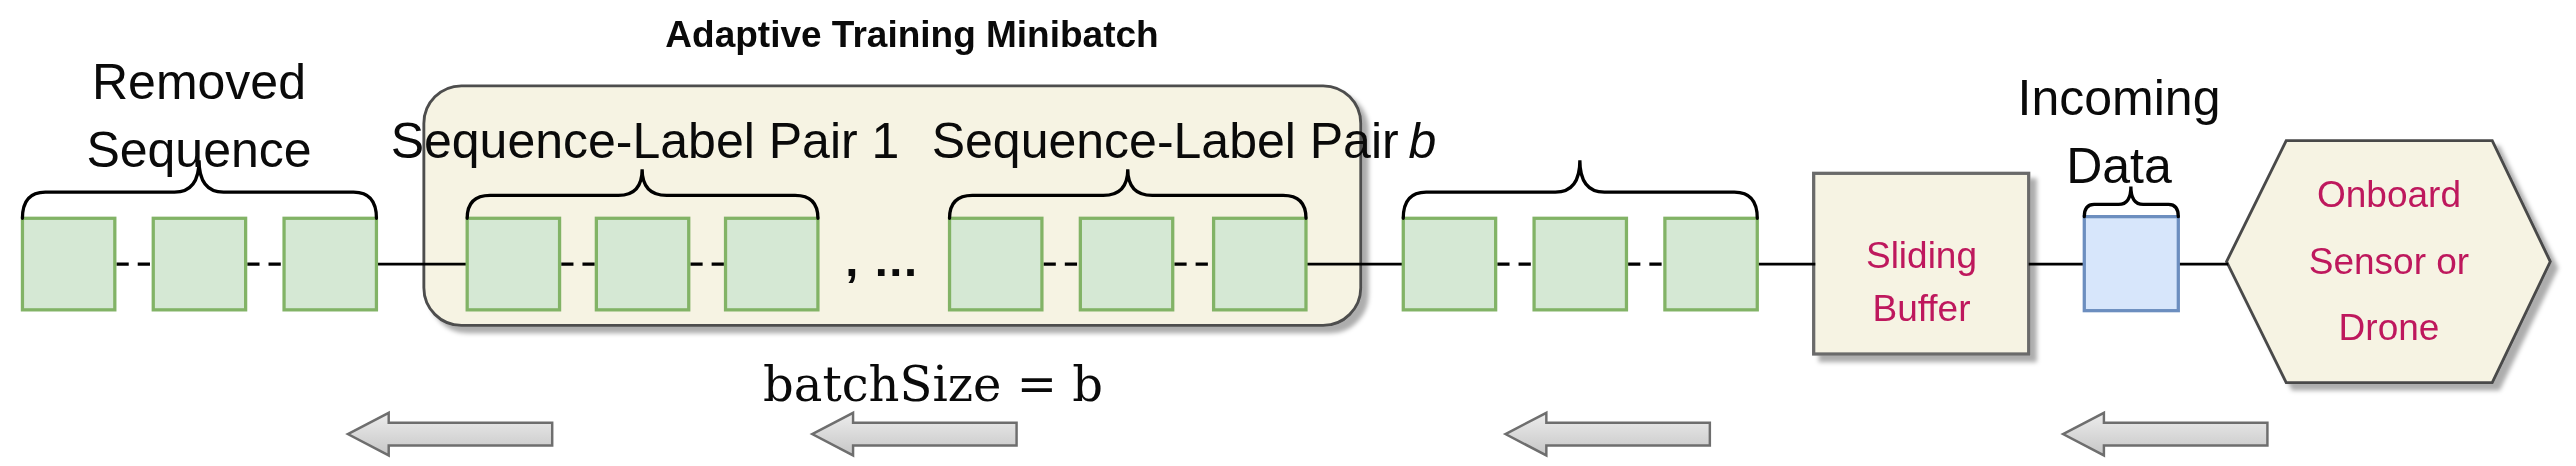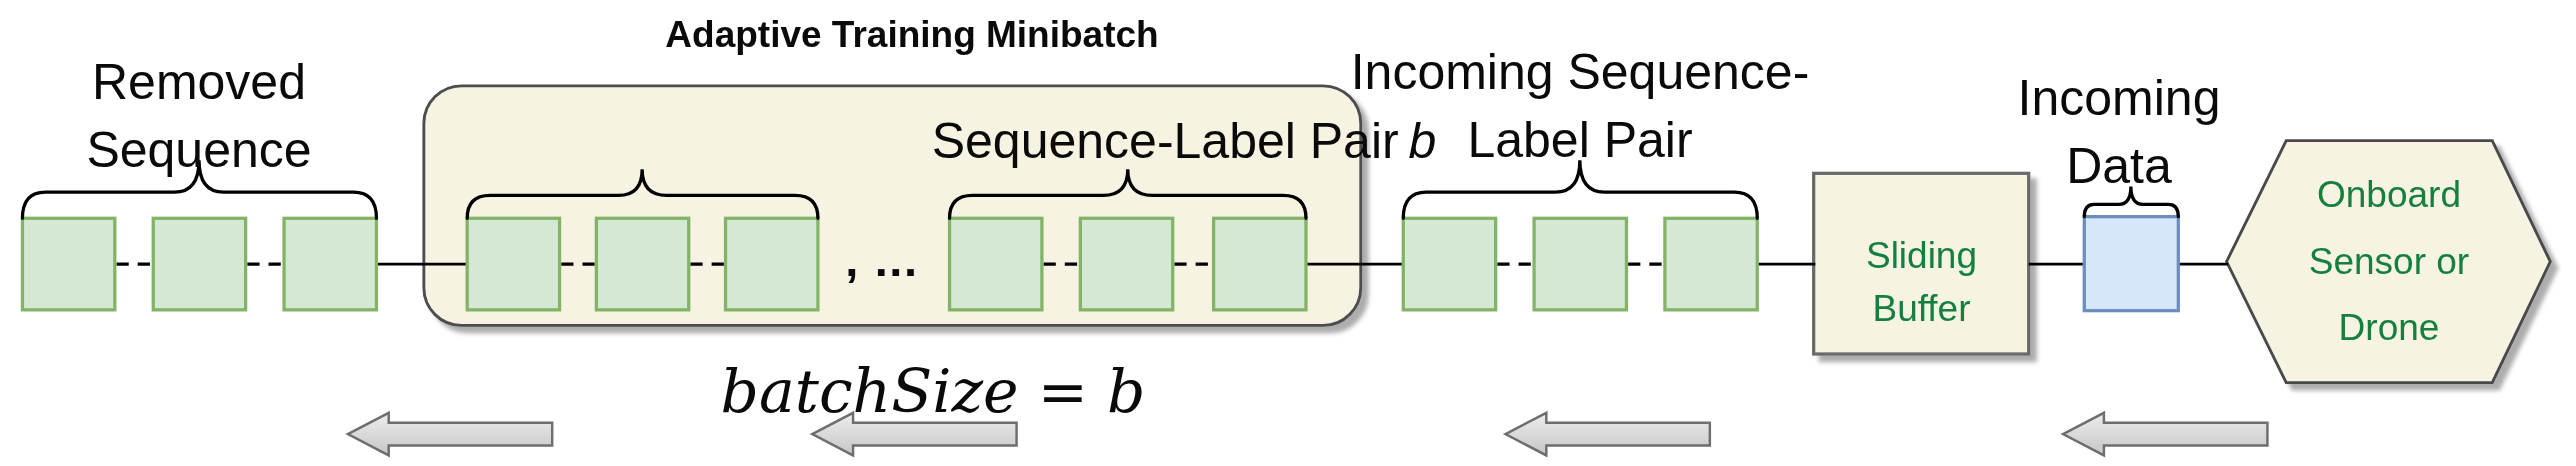--- a/index.html
+++ b/index.html
@@ -9,26 +9,26 @@
   }
   svg.layer { position:absolute; left:0; top:0; width:2576px; height:466px; }
   .lbl {
     position:absolute; transform:translateX(-50%);
     text-align:center; font-size:50px; line-height:1.35;
     white-space:pre-line; color:#0a0a0a;
   }
   .title { font-weight:bold; font-size:37px; line-height:1.1;text-align:center; }
   .boxlbl {
     position:absolute; display:flex; align-items:center; justify-content:center;
-    text-align:center; font-size:37px; white-space:pre-line; color:#15803d;
+    text-align:center; font-size:37px; white-space:pre-line; color:#be185d;
   }
   .sep { font-size:47px; font-weight:bold; line-height:1; letter-spacing:1.6px; }
   .formula {
-    font-family:"DejaVu Serif", serif; font-style:italic;
-    font-size:60px; line-height:1.1; white-space:nowrap;
+    font-family:"DejaVu Serif", serif; 
+    font-size:48px; line-height:1.1; white-space:nowrap;
   }
   .var { font-style:italic; margin-left:9.8px; }
 </style>
 </head>
 <body>
 
 <div id="canvas">
 
   <svg class="layer" viewBox="0 0 3148 570">
     <defs>
@@ -95,29 +95,28 @@
       <path d="M 1840 531 L 1890 505 L 1890 517 L 2090 517 L 2090 545 L 1890 545 L 1890 557 Z"></path>
       <path d="M 2522 531 L 2572 505 L 2572 517 L 2772 517 L 2772 545 L 2572 545 L 2572 557 Z"></path>
     </g>
   </svg>
 
   <div class="lbl" style="left:199px; top:49px;">Removed
 Sequence</div>
 
   <div class="lbl title" style="left:912px; top:14.7px;">Adaptive Training Minibatch</div>
 
+  <div class="lbl" style="left:645px; top:108px; white-space:nowrap;">Sequence-Label Pair 1</div>
 
   <div class="lbl" style="left:1184px; top:108px; white-space:nowrap;"><span>Sequence-Label Pair</span><span class="var">b</span></div>
 
   <div class="lbl sep" style="left:882px; top:236px;">, ...</div>
 
   <div class="lbl formula" style="left:933px; top:358px;">batchSize = b</div>
 
-  <div class="lbl" style="left:1580px; top:39px;">Incoming Sequence-
-Label Pair</div>
 
 
   <div class="boxlbl" style="left:1814px; top:173px; width:215px; height:219px; line-height:1.42;">Sliding
 Buffer</div>
 
   <div class="lbl" style="left:2119px; top:65px;">Incoming
 Data</div>
 
   <div class="boxlbl" style="left:2227px; top:141px; width:324px; height:242px; line-height:1.8;">Onboard
 Sensor or

